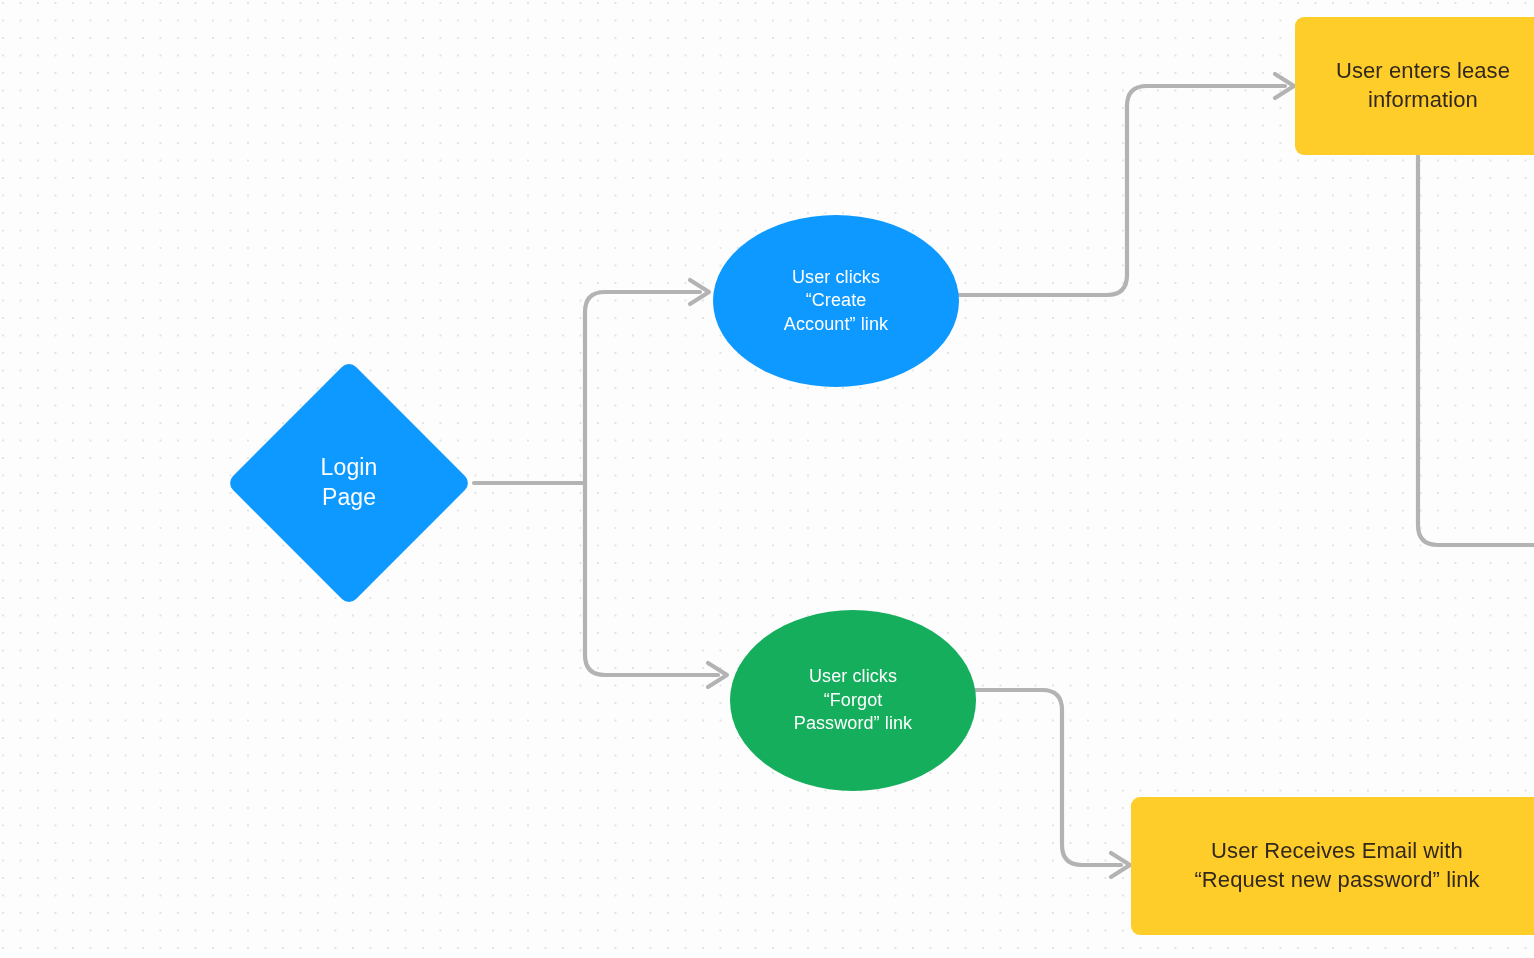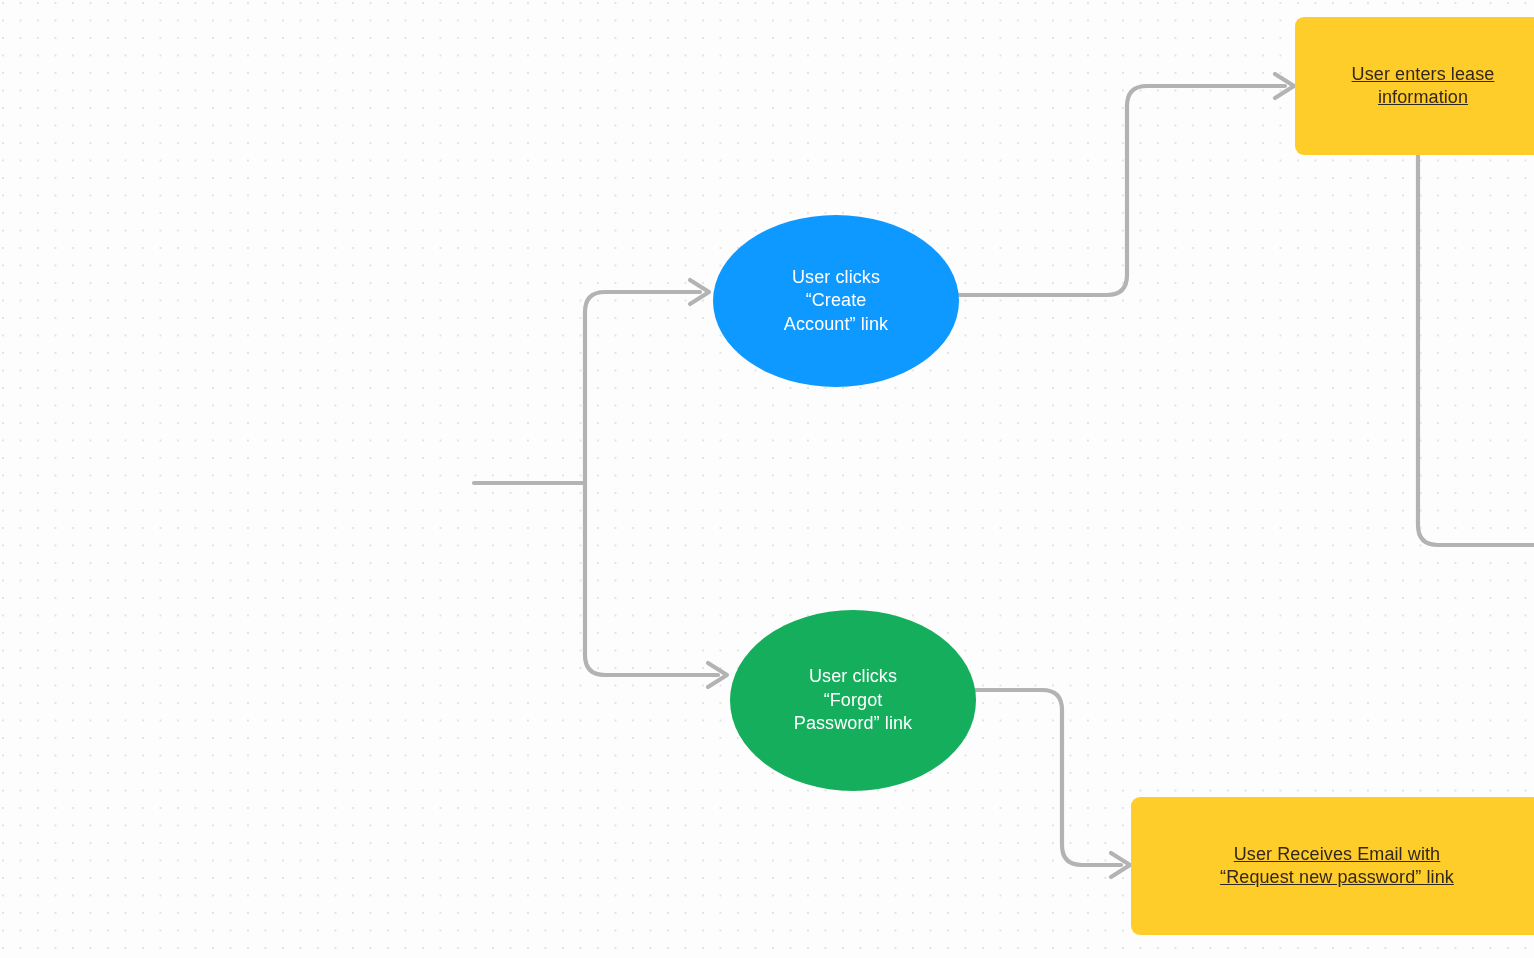--- a/index.html
+++ b/index.html
@@ -85,23 +85,22 @@
     width: 246px;
     height: 181px;
   }
 
   
   .rect {
     border-radius: 9px;
   }
   .rect .node-label {
     color: #33281e;
-    font-size: 18px;
+    font-size: 22px;
     padding: 0 22px;
-    text-decoration: underline;
   }
   .rect-lease {
     left: 1295px;
     top: 17px;
     width: 256px;
     height: 138px;
   }
   .rect-email {
     left: 1131px;
     top: 797px;
@@ -129,20 +128,25 @@
       <path d="M 957 295 H 1107 Q 1127 295 1127 275 V 106 Q 1127 86 1147 86 H 1285"></path>
       <path d="M 1275 74 L 1294 86 L 1275 98"></path>
 
       <path d="M 975 690 H 1042 Q 1062 690 1062 710 V 845 Q 1062 865 1082 865 H 1121"></path>
       <path d="M 1111 853 L 1130 865 L 1111 877"></path>
 
       <path d="M 1418 156 V 525 Q 1418 545 1438 545 H 1534"></path>
     </g>
   </svg>
 
+  <div class="node diamond">
+    <div class="shape" style="background:#0d99ff;"></div>
+    <div class="node-label">Login
+Page</div>
+  </div>
 
   <div class="node ellipse ellipse-create" style="background:#0d99ff;">
     <div class="node-label">User clicks
 “Create
 Account” link</div>
   </div>
 
   <div class="node ellipse ellipse-forgot" style="background:#14ae5c;">
     <div class="node-label">User clicks
 “Forgot

